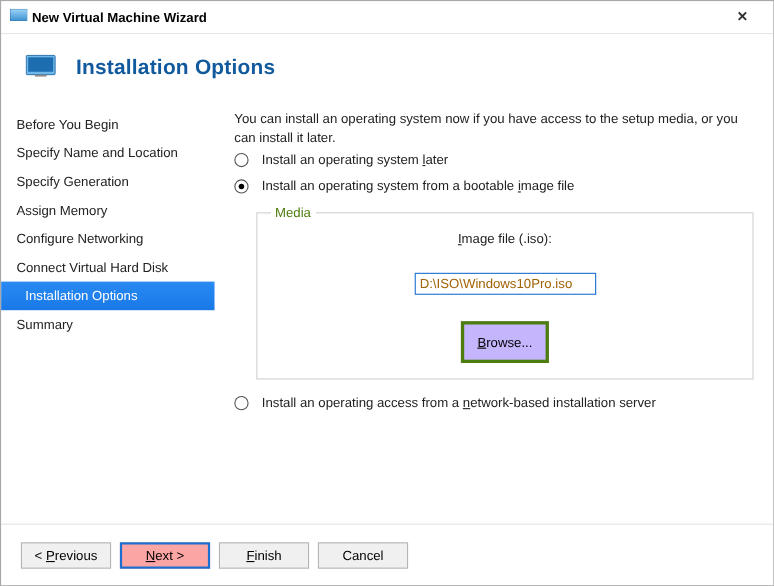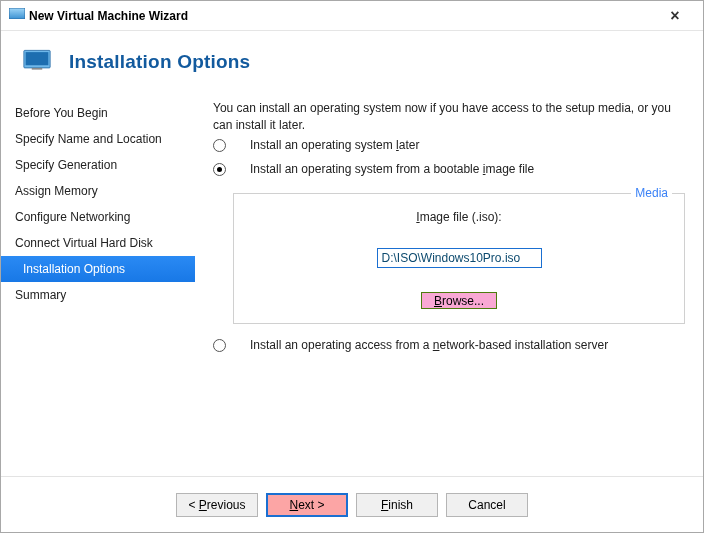--- a/index.html
+++ b/index.html
@@ -16,36 +16,36 @@
 
   .body { display:flex; height:370px; }
 
   .sidebar { width:194px; padding:6px 0; }
   .step { padding:4px 12px 4px 14px; font-size:12px; color:#222; cursor:pointer; line-height:18px; }
   .step.active { background:#0a84ff; background:linear-gradient(#2a8af4,#1878e6); color:#fff; padding-left:22px; }
 
   .content { flex:1; padding:6px 18px 0 18px; font-size:12px; color:#222; }
   .desc { line-height:17px; }
 
-  .option-row { display:flex; align-items:center; gap:24px; margin:4px 0 10px 0; }
+  .option-row { display:flex; align-items:center; gap:12px; margin:4px 0 10px 0; }
   .radio { width:13px; height:13px; border:1px solid #555; border-radius:50%; display:flex; align-items:center; justify-content:center; background:#fff; cursor:pointer; }
   .radio .dot { width:5px; height:5px; border-radius:50%; background:#000; display:none; }
   .radio.selected .dot { display:block; }
   .option-label { font-size:12px; }
 
   fieldset.media { border:1px solid #d0d0d0; margin:4px 0 14px 20px; padding:10px 12px 14px 12px; }
-  fieldset.media legend { font-size:12px; padding:0 4px; color:#3b82f6;text-align:right; }
+  fieldset.media legend { font-size:12px; padding:0 4px; color:#4d7c0f; }
   .media-row { display:flex; align-items:center; gap:24px;flex-direction:column; }
   .media-label { font-size:12px; white-space:nowrap; }
-  .media-input { flex:1; height:21px; border:1px solid #1a6fd1; padding:2px 4px; font-size:12px; color:#0c4a6e; background:#fff; }
-  .browse-btn { height:17px; padding:0 12px; background:#f9a8d4; border:1px solid #4d7c0f; font-size:12px; cursor:pointer; }
+  .media-input { flex:1; height:21px; border:1px solid #1a6fd1; padding:2px 4px; font-size:12px; color:#a16207; background:#fff; }
+  .browse-btn { height:38px; padding:0 12px; background:#c4b5fd; border:3px solid #4d7c0f; font-size:12px; cursor:pointer; }
 
   .u { text-decoration:underline; text-underline-offset:1px; }
 
-  .footer { position:absolute; bottom:0; left:0; right:0; height:56px; border-top:1px solid #e3e3e3; display:flex; align-items:center; justify-content:center; gap:8px; padding:0 18px; }
+  .footer { position:absolute; bottom:0; left:0; right:0; height:56px; border-top:1px solid #e3e3e3; display:flex; align-items:center; justify-content:flex-start; gap:8px; padding:0 18px; }
   .btn { min-width:82px; height:24px; background:#f0f0f0; border:1px solid #b5b5b5; font-size:12px; cursor:pointer; padding:0 10px; }
   .btn.default { border:2px solid #1a6fd1; background:#fca5a5; }
 </style>
 </head>
 <body>
 
 <div class="titlebar">
   <span>
     <svg width="16" height="12" viewBox="0 0 16 12">
       <rect x="0.5" y="0.5" width="15" height="10" fill="#58b0e8" stroke="#2a6ea8"></rect>

